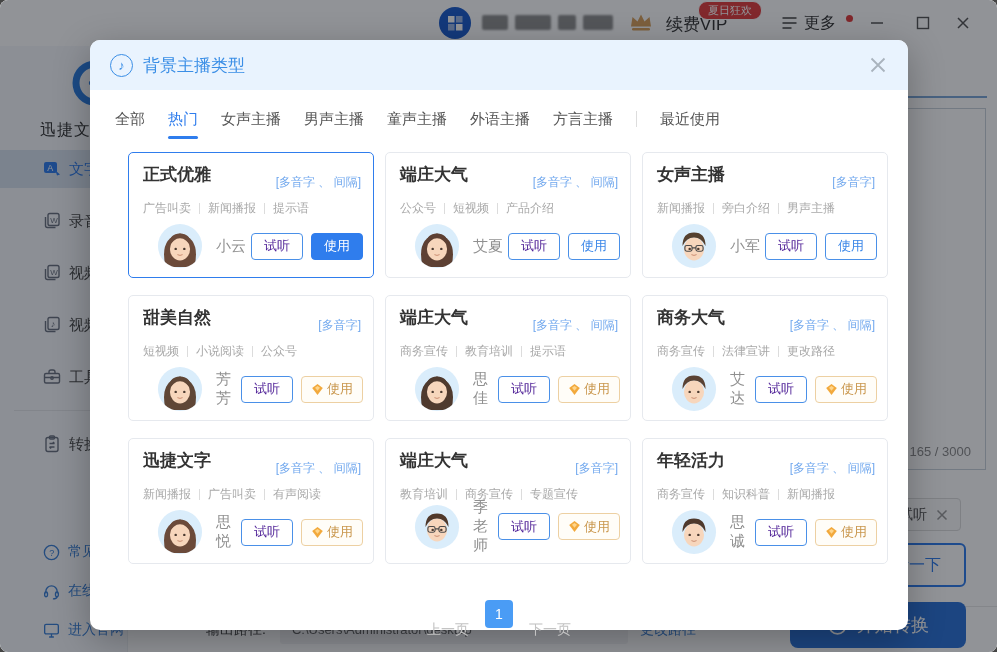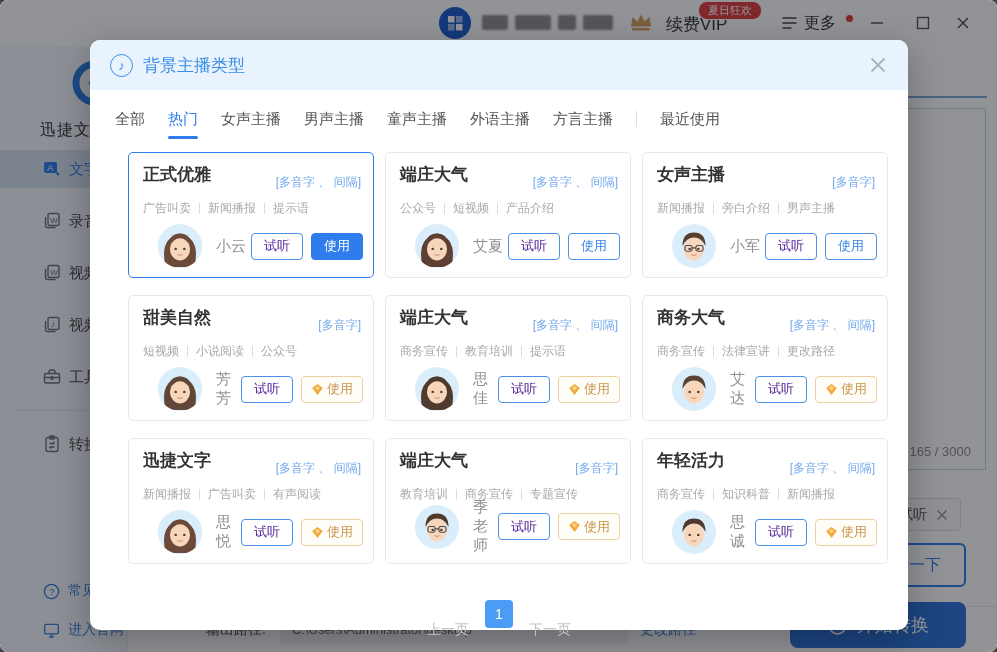--- a/index.html
+++ b/index.html
@@ -235,20 +235,31 @@
               <svg width="19" height="19" viewBox="0 0 20 20" fill="none" stroke="currentColor" stroke-width="1.4">
                 <circle cx="10" cy="10" r="7.5"></circle>
                 <text x="7.6" y="13.4" font-size="9.5" fill="currentColor" stroke="none" font-family="sans-serif">?</text>
               </svg>
             </span>
             <span>常见</span>
           </div>
           <div class="side-item">
             <span class="icon">
               <svg width="19" height="19" viewBox="0 0 20 20" fill="none" stroke="currentColor" stroke-width="1.4">
+                <path d="M4 12 v-2 a6 6 0 0 1 12 0 v2"></path>
+                <rect x="2.8" y="10.5" width="3" height="5" rx="1.5"></rect>
+                <rect x="14.2" y="10.5" width="3" height="5" rx="1.5"></rect>
+                <path d="M16 15.5 a4.5 3 0 0 1 -4.5 2.3"></path>
+              </svg>
+            </span>
+            <span>在线</span>
+          </div>
+          <div class="side-item">
+            <span class="icon">
+              <svg width="19" height="19" viewBox="0 0 20 20" fill="none" stroke="currentColor" stroke-width="1.4">
                 <rect x="2.8" y="3.5" width="14.4" height="10" rx="1.5"></rect>
                 <path d="M7.5 16.8 h5 M10 13.5 v3.3"></path>
               </svg>
             </span>
             <span>进入官网</span>
           </div>
         </div>
     </div>
 
     <div class="tab-underline-line"></div>

